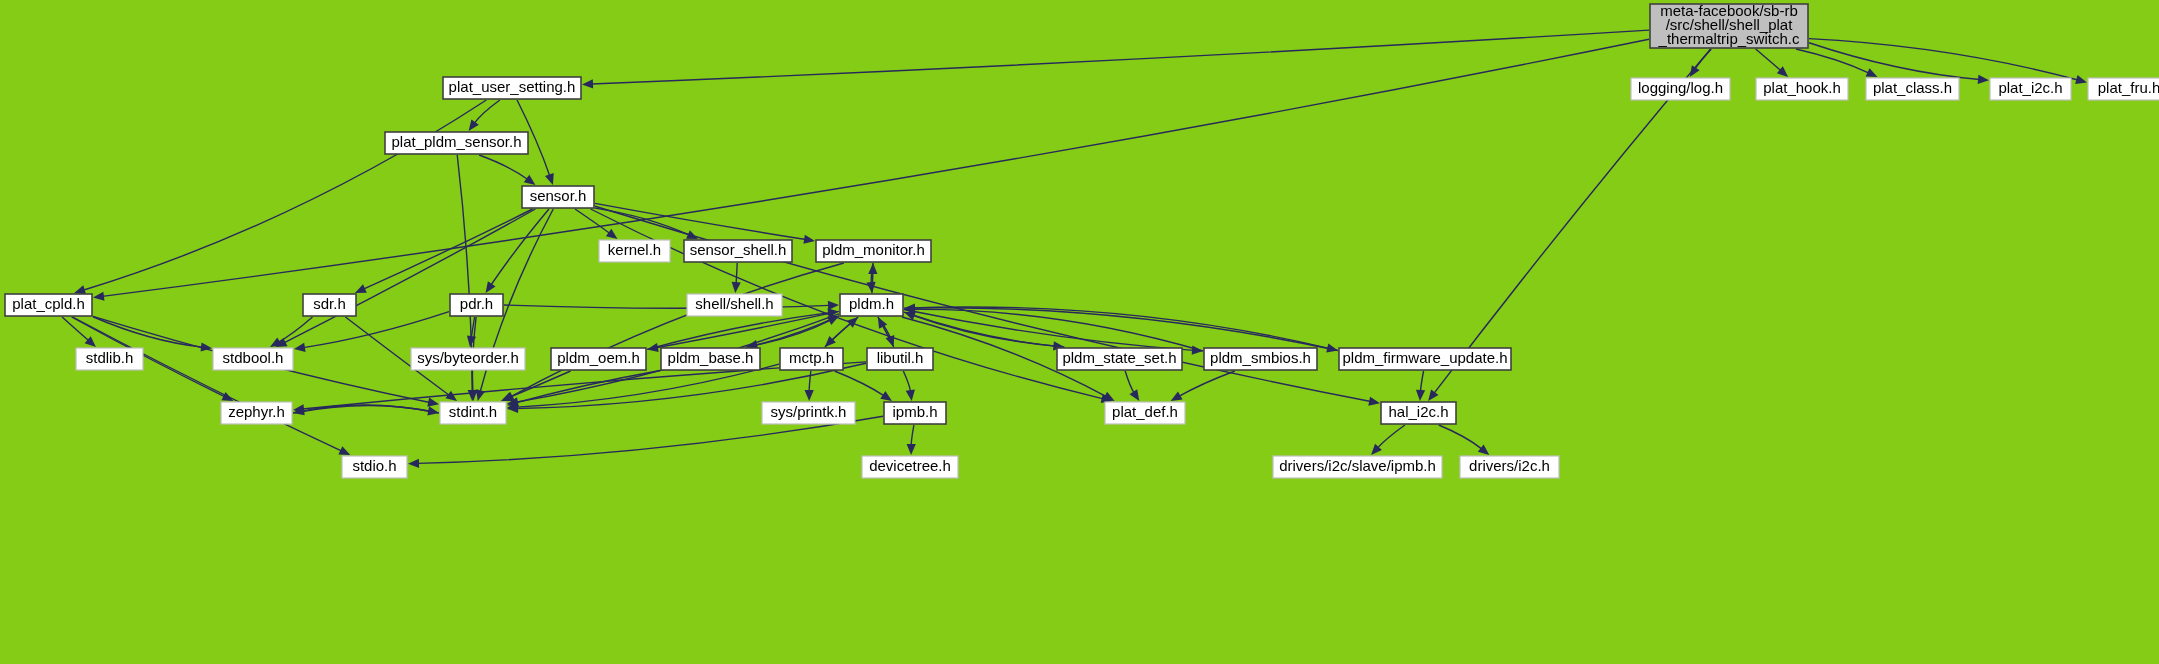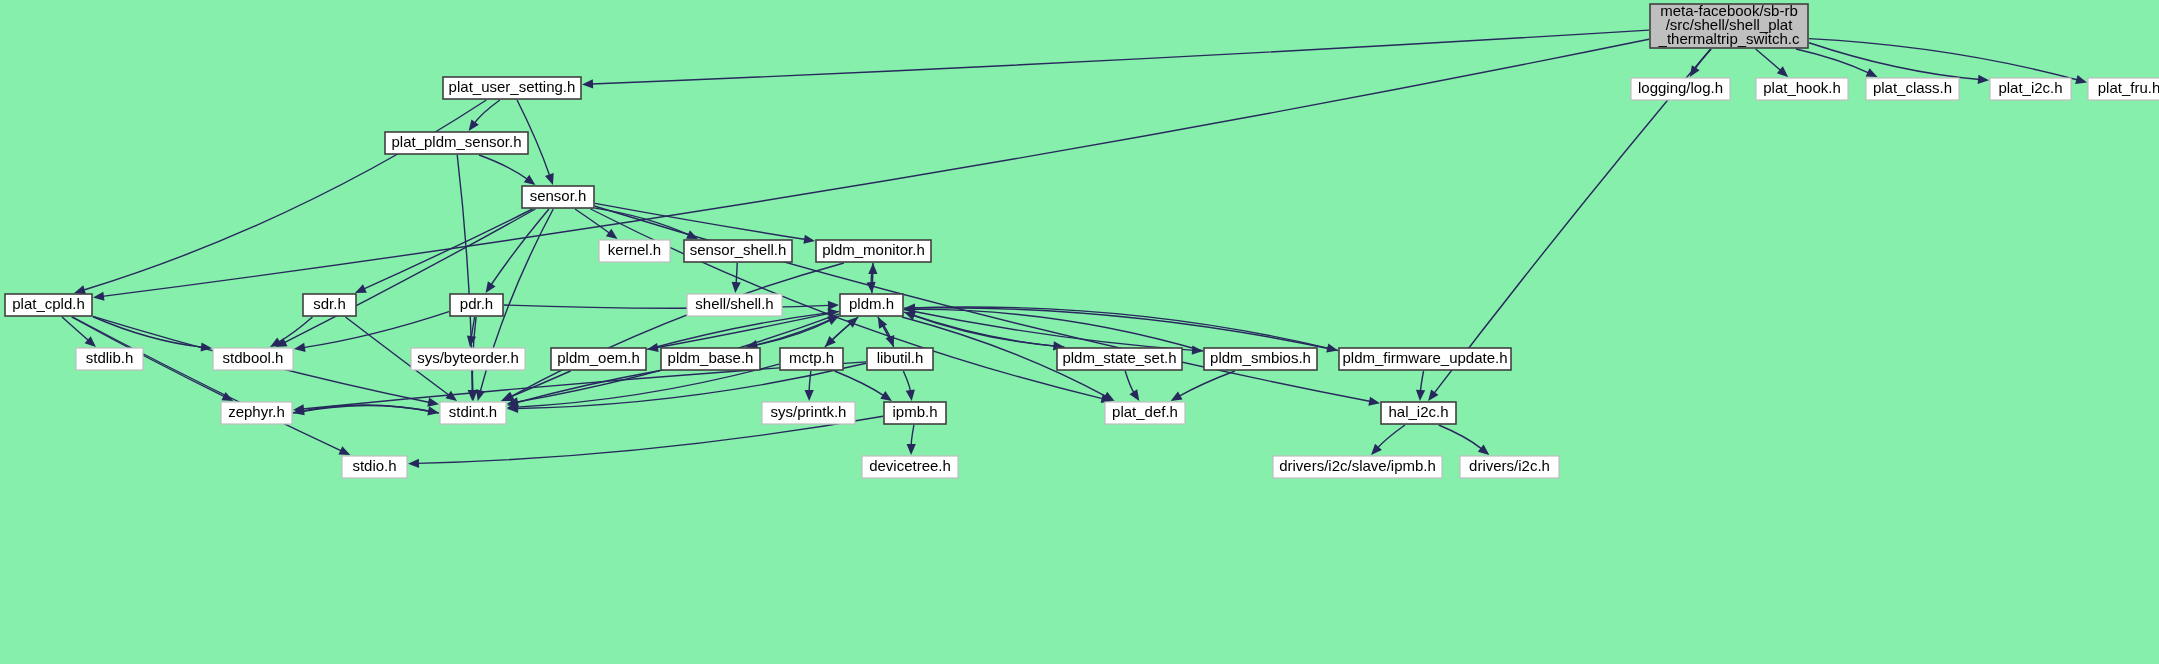--- a/index.html
+++ b/index.html
@@ -4,21 +4,21 @@
 <style>
   html, body {
     margin: 0;
     padding: 0;
     background: #ffffff;
   }
   #canvas {
     position: relative;
     width: 2159px;
     height: 664px;
-    background: #86efac;
+    background: #84cc16;
     overflow: hidden;
     font-family: "Liberation Sans", sans-serif;
   }
   svg#graph {
     position: absolute;
     left: 0;
     top: 0;
     width: 2159px;
     height: 664px;
   }

